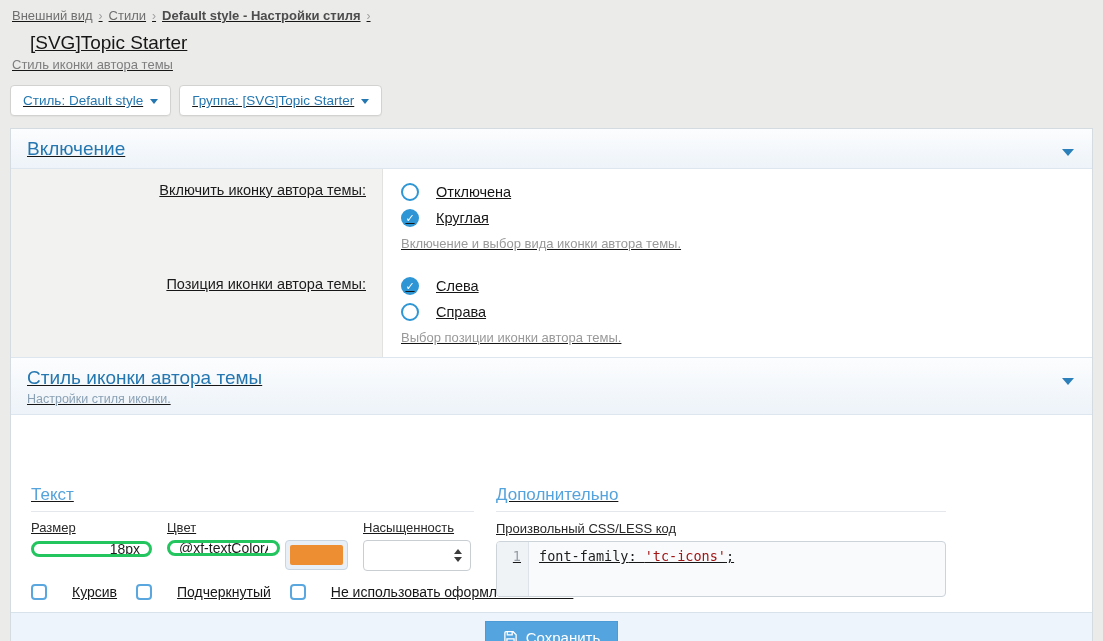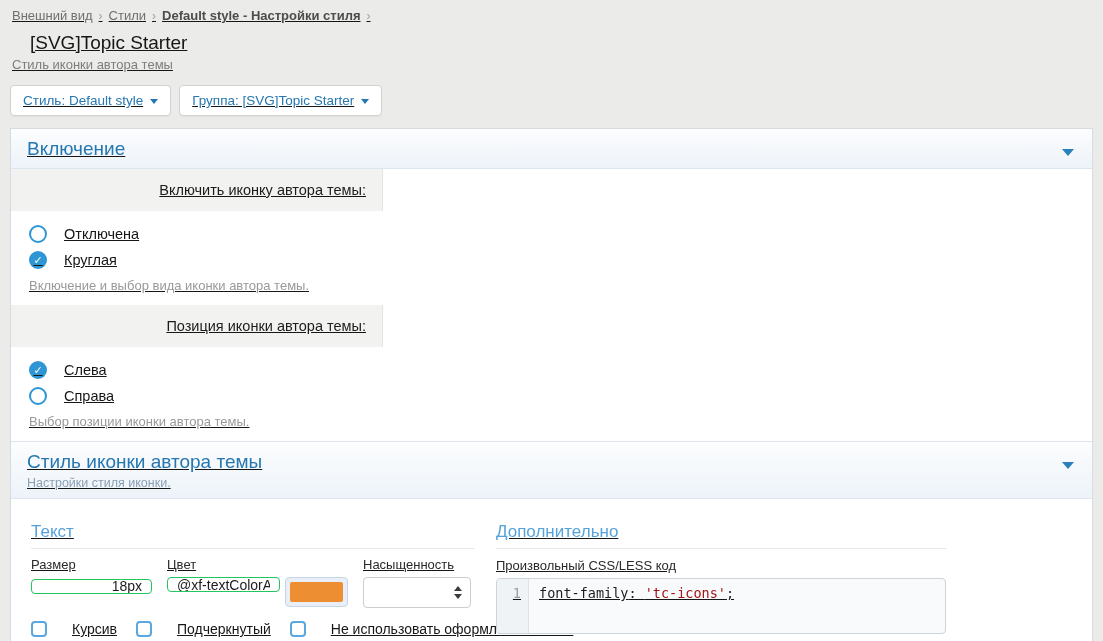--- a/index.html
+++ b/index.html
@@ -41,47 +41,47 @@
     border-bottom:1px solid #dde6ee;
     padding:9px 16px 8px; position:relative;
   }
   .section-header.bordered-top { border-top:1px solid #dde6ee; }
   .section-header h2 { margin:0; font-size:19px; font-weight:400; color:#2577b1; }
   .section-sub { color:#8aa0b4; font-size:12.5px; margin-top:3px; }
   .collapse-arrow { position:absolute; right:18px; top:20px; width:0; height:0; cursor:pointer;
     border-left:6px solid transparent; border-right:6px solid transparent; border-top:7px solid #2b7fba; }
 
   
-  .form-row { display:flex;flex-direction:column; }
+  .form-row { display:flex; }
   .form-label {
     width:372px; background:#f2f2f1; border-right:1px solid #e2e2e0;
     padding:13px 16px; text-align:right; font-size:14.5px; color:#1c1c1c;
   }
   .form-control { flex:1; padding:10px 18px 12px; background:#fff; }
 
   .radio-item { display:flex; align-items:center; gap:17px; padding:4px 0; font-size:14.5px; cursor:pointer; }
   .radio { width:18px; height:18px; border-radius:50%; flex:0 0 18px; }
   .radio.off { background:#fff; border:2.5px solid #2e96d5; }
   .radio.on { background:#2e96d5; display:flex; align-items:center; justify-content:center;
     color:#fff; font-size:11px; font-weight:bold; line-height:1; }
   .hint { color:#999; font-size:13px; margin-top:5px; }
 
   
-  .style-body { display:flex; gap:22px; padding:23px 20px 12px; }
+  .style-body { display:flex; gap:22px; padding:23px 20px 12px;margin-top:47px; }
   .col-text { width:443px; }
   .col-extra { width:450px; }
   h3.group-title { margin:0; padding-bottom:6px; font-size:17px; font-weight:400;
     color:#55a3dc; border-bottom:1px solid #e4e8ec; }
   .field-row { display:flex; gap:15px; margin-top:8px; }
   .field label { display:block; font-size:13px; color:#2a2a2a; margin-bottom:5px; }
   .field-size { width:121px; }
   .field-color { width:181px; }
   .field-weight { width:108px; }
   input.text-input {
-    width:100%; height:15px; border:1px solid #22c55e; border-radius:4px;
+    width:100%; height:15px; border:3px solid #22c55e; border-radius:12px;
     padding:5px 9px; font-size:14px; font-family:inherit; color:#1c1c1c; background:#fff; outline:none;
   }
   input.align-right { text-align:right; }
   .color-composite { display:flex; gap:5px; }
   .color-composite input { width:113px; }
   .swatch-wrap { flex:1; background:#e9eff6; border:1px solid #c9d6e2; border-radius:4px;
     padding:4px; display:flex; align-items:center; cursor:pointer; }
   .swatch { width:100%; height:100%; min-height:20px; border-radius:2px; }
   .select-box { position:relative; height:31px; border:1px solid #c9ced3; border-radius:4px;
     background:#fff; cursor:pointer; padding:6px 22px 5px 9px; font-size:14px; color:#1c1c1c; }

